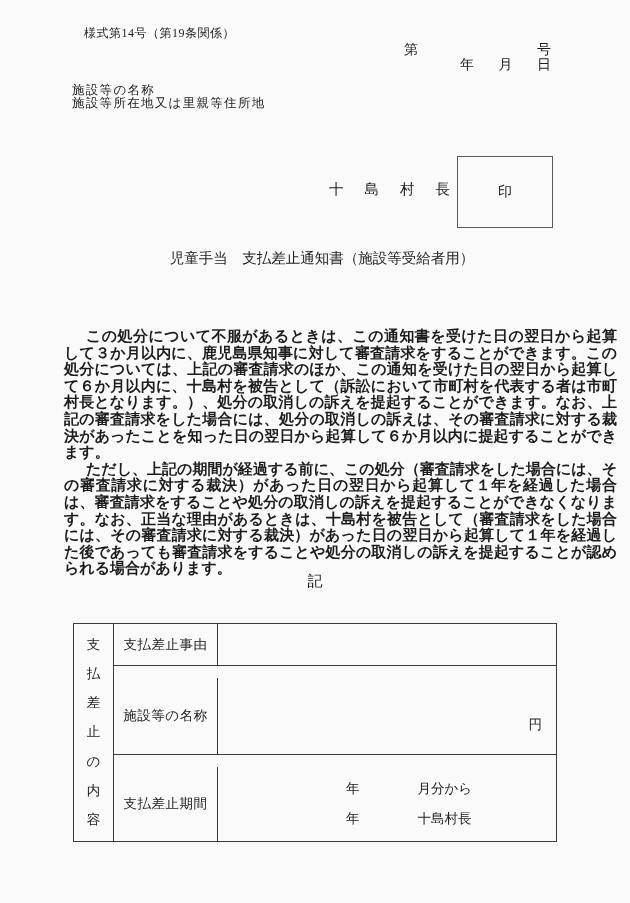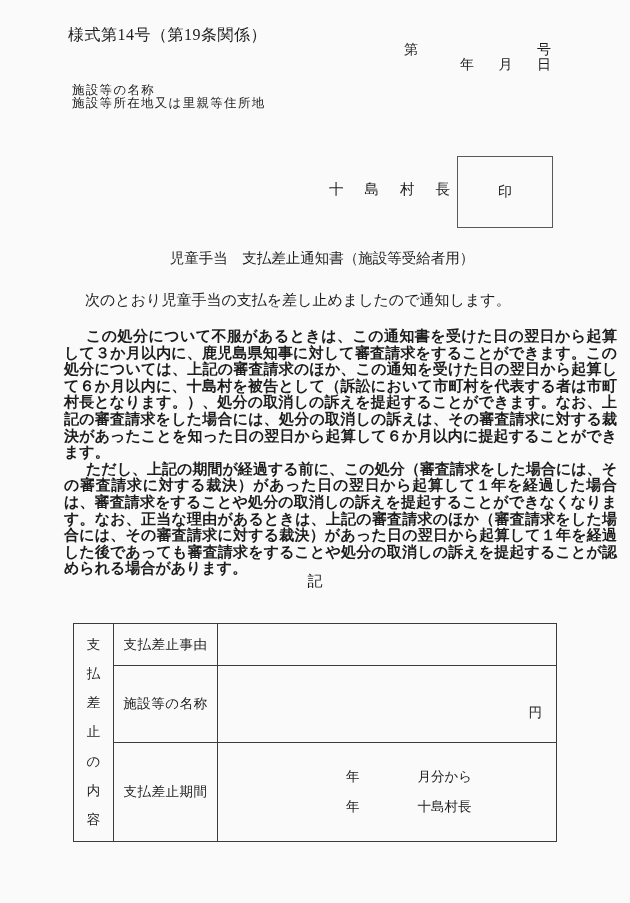--- a/index.html
+++ b/index.html
@@ -4,21 +4,21 @@
 <style>
   html,body { margin:0; padding:0; }
   body {
     width:630px; height:903px;
     background:#fafafa;
     font-family:"Liberation Serif","DejaVu Serif",serif;
     color:#1c1c1c;
   }
   .page { position:relative; width:630px; height:903px; overflow:hidden; }
 
-  .form-no { position:absolute; left:68px; top:25px; font-size:16px; letter-spacing:0.5px; }
+  .form-no { position:absolute; left:84px; top:25px; font-size:12px; letter-spacing:0.5px; }
 
   .doc-no-row { position:absolute; left:404px; top:41px; width:147px;
     display:flex; justify-content:space-between; font-size:14px; }
   .date-row { position:absolute; left:460px; top:56px; width:91px;
     display:flex; justify-content:space-between; font-size:14px; }
 
   .recipient { position:absolute; left:72px; top:84px; font-size:12.5px;
     line-height:13.4px; letter-spacing:1.3px; white-space:nowrap; }
   .recipient .line4 { position:relative; }
   .recipient .dono { position:absolute; left:250px; top:0; letter-spacing:0; font-size:13px; }
@@ -37,21 +37,21 @@
     font-size:15px; line-height:16.6px; text-align:justify;font-weight:bold; }
   .body-text p { margin:0; text-indent:22px; }
 
   .ki { position:absolute; left:0; top:572px; width:630px; text-align:center; font-size:15px; }
 
   .s-table { position:absolute; left:73px; top:623px; width:484px; height:219px;
     border:1px solid #3c3c3c; display:flex; font-size:13.5px; box-sizing:border-box; background:transparent; }
   .vcol { width:40px; border-right:1px solid #3c3c3c; box-sizing:border-box;
     display:flex; flex-direction:column; align-items:center; justify-content:space-between;
     padding:12px 0; }
-  .rows { flex:1; display:flex; flex-direction:column; }
+  .rows { flex:1; display:flex; flex-direction:column;gap:12px; }
   .row { display:flex; border-bottom:1px solid #3c3c3c; box-sizing:border-box; }
   .row:last-child { border-bottom:none; flex:1; }
   .row1 { height:42px; }
   .row2 { height:77px; }
   .cell-label { width:104px; border-right:1px solid #3c3c3c; box-sizing:border-box;
     display:flex; align-items:center; justify-content:center; letter-spacing:0.5px; }
   .cell-value { flex:1; position:relative; }
   .amount span { position:absolute; right:14px; bottom:20px; }
   .period { display:flex; flex-direction:column; justify-content:center; gap:12px; padding-left:128px; box-sizing:border-box; }
   .pline { display:flex; white-space:nowrap; }
@@ -81,25 +81,24 @@
   </div>
 
   <div class="issuer">十島村長</div>
 
   <div class="seal-box">
     <span>印</span>
   </div>
 
   <div class="title">児童手当　支払差止通知書（施設等受給者用）</div>
 
-  <div class="intro">次のとおり児童手当の支払を差し止めましたので通知します。</div>
 
   <div class="body-text">
     <p>この処分について不服があるときは、この通知書を受けた日の翌日から起算して３か月以内に、鹿児島県知事に対して審査請求をすることができます。この処分については、上記の審査請求のほか、この通知を受けた日の翌日から起算して６か月以内に、十島村を被告として（訴訟において市町村を代表する者は市町村長となります。）、処分の取消しの訴えを提起することができます。なお、上記の審査請求をした場合には、処分の取消しの訴えは、その審査請求に対する裁決があったことを知った日の翌日から起算して６か月以内に提起することができます。</p>
-    <p>ただし、上記の期間が経過する前に、この処分（審査請求をした場合には、その審査請求に対する裁決）があった日の翌日から起算して１年を経過した場合は、審査請求をすることや処分の取消しの訴えを提起することができなくなります。なお、正当な理由があるときは、上記の審査請求のほか（審査請求をした場合には、その審査請求に対する裁決）があった日の翌日から起算して１年を経過した後であっても審査請求をすることや処分の取消しの訴えを提起することが認められる場合があります。</p>
+    <p>ただし、上記の期間が経過する前に、この処分（審査請求をした場合には、その審査請求に対する裁決）があった日の翌日から起算して１年を経過した場合は、審査請求をすることや処分の取消しの訴えを提起することができなくなります。なお、正当な理由があるときは、十島村を被告として（審査請求をした場合には、その審査請求に対する裁決）があった日の翌日から起算して１年を経過した後であっても審査請求をすることや処分の取消しの訴えを提起することが認められる場合があります。</p>
   </div>
 
   <div class="ki">記</div>
 
   <div class="s-table">
     <div class="vcol">
         <span>支</span>
         <span>払</span>
         <span>差</span>
         <span>止</span>

